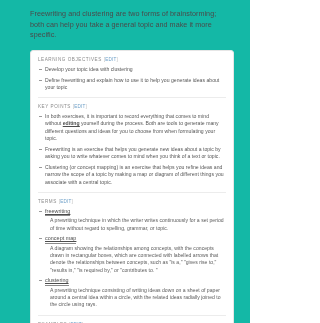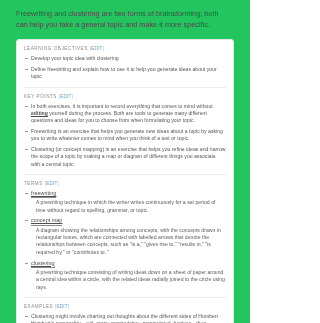--- a/index.html
+++ b/index.html
@@ -13,22 +13,22 @@
     background: #ffffff;
     font-family: "Liberation Sans", sans-serif;
     color: #3c3c3c;
     -webkit-font-smoothing: antialiased;
   }
 
   .page {
     width: 250px;
     height: 323px;
     box-sizing: border-box;
-    padding: 9px 16px 0 16px;
-    background: #22c55e;
+    padding: 9px 16px 0 30px;
+    background: #14b8a6;
   }
 
   .lead {
     font-size: 7.2px;
     line-height: 10.6px;
     color: #4a4a4a;
     letter-spacing: 0.05px;
     margin: 0 0 9px 0;
     padding-right: 2px;
   }

